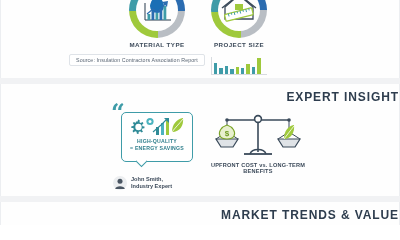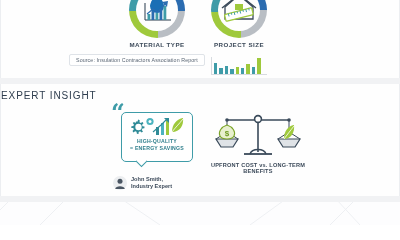--- a/index.html
+++ b/index.html
@@ -33,21 +33,21 @@
       display:flex;align-items:flex-end;gap:2px;border-bottom:1px solid #d7dbe0;border-left:1px solid #d7dbe0;
       padding:0 1px 0 2px;box-sizing:border-box;}
   .minibars i{display:block;width:3.4px;}
 
   
   .divider{position:absolute;left:0;width:400px;height:6px;background:#f1f2f4;}
 
   
   .sec2{position:absolute;left:0;top:84px;width:400px;height:112px;background:#fefefe;
         border-left:1px solid #eceef1;border-right:1px solid #eceef1;box-sizing:border-box;}
-  .sec-title{width:100%;text-align:left;font-size:10px;font-weight:400;letter-spacing:.9px;color:#2e3d4e;}
+  .sec-title{width:100%;text-align:right;font-size:12px;font-weight:700;letter-spacing:.9px;color:#2e3d4e;}
   .s2-title{position:absolute;left:0;top:6px;}
 
   .bubble-block{position:absolute;left:108px;top:20px;width:92px;height:72px;}
   .quote-mark{position:absolute;left:2px;top:-1px;font-size:24px;line-height:20px;
       font-family:"DejaVu Serif", serif;color:#3f9ca8;font-weight:700;}
   .bubble{position:absolute;left:12px;top:8px;width:70px;height:48px;
       border:1.4px solid #3f9ca8;border-radius:5px;background:#ffffff;}
   .bubble .tail{position:absolute;left:14px;bottom:-7px;width:11px;height:8px;overflow:hidden;}
   .bubble .tail:before{content:"";position:absolute;left:0;top:-6px;width:9px;height:9px;
       background:#ffffff;border:1.4px solid #3f9ca8;transform:rotate(45deg);}
@@ -225,14 +225,17 @@
           <path d="M78 31 C78 23 82 18 88 17 C89 24 85 31 78 31Z" fill="#9fc93c"></path>
           <path d="M78 31 C81 27 84 23 88 18" stroke="#ffffff" stroke-width="0.8" fill="none"></path>
         </g>
       </svg>
       <div class="scale-cap">UPFRONT COST vs. LONG-TERM BENEFITS</div>
     </div>
   </div>
 
   <div class="divider" style="top:196px;"></div>
 
+  <div class="sec3">
+    <div class="sec-title s3-title">MARKET TRENDS &amp; VALUE</div>
+  </div>
 
 </div>
 
 </body></html>

